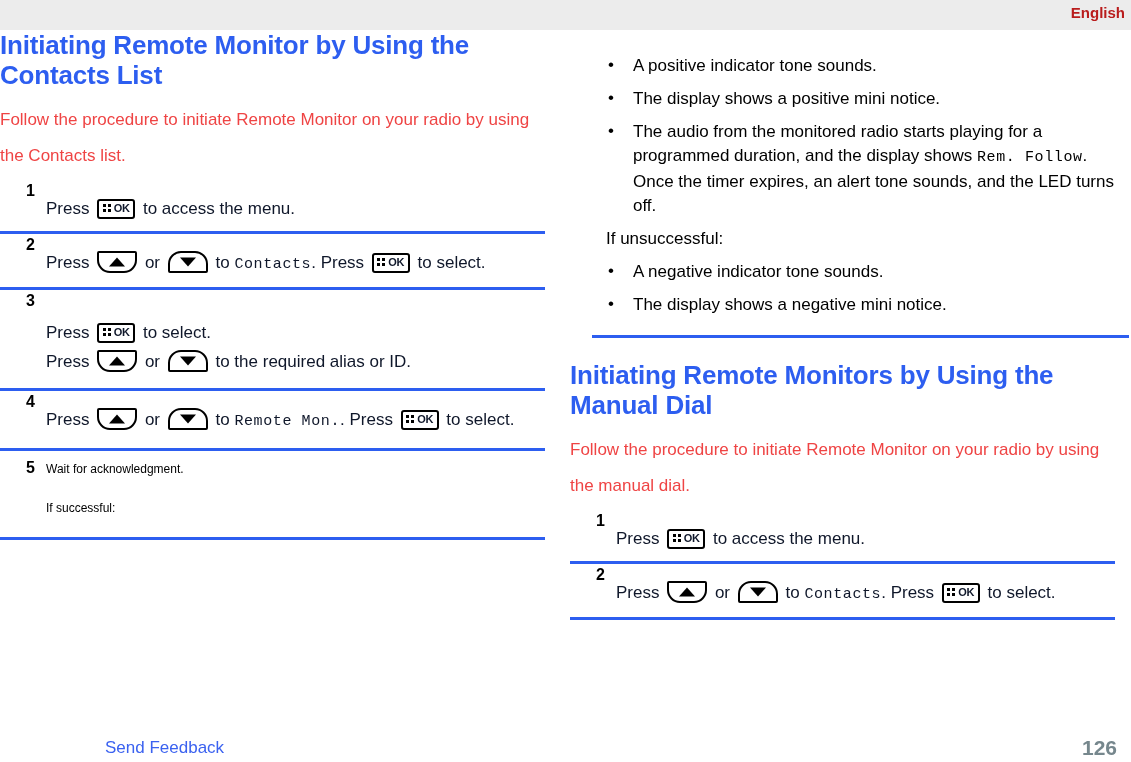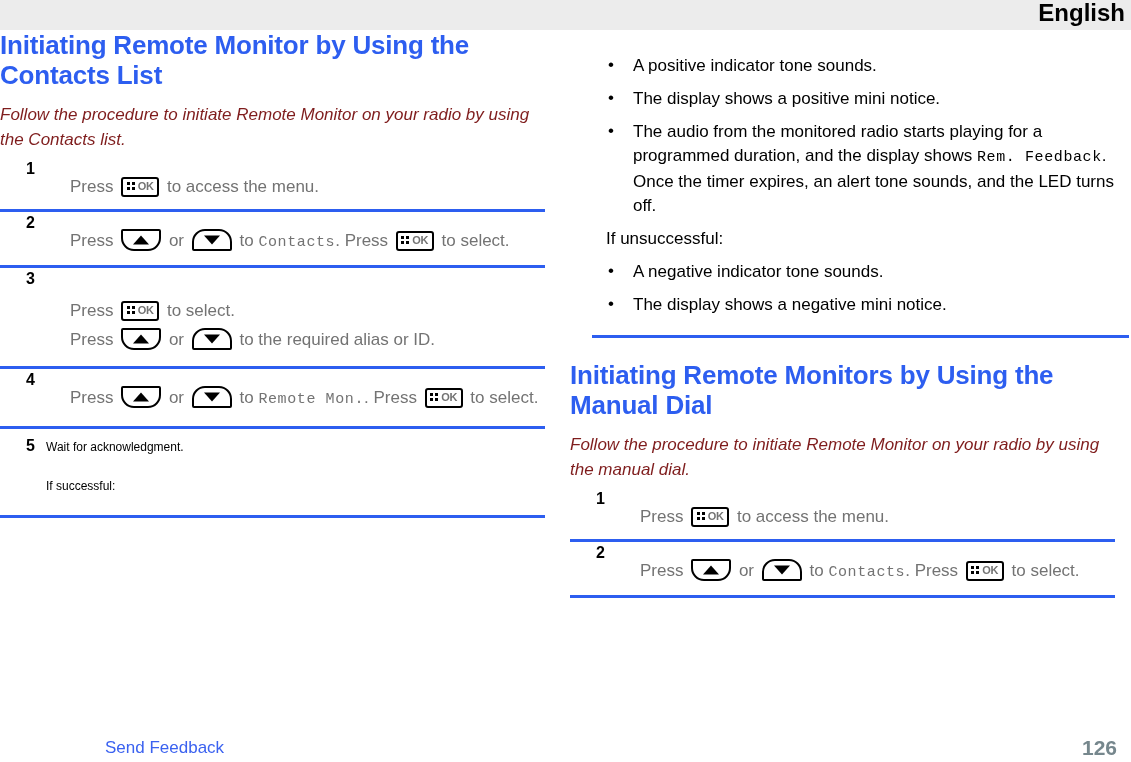--- a/index.html
+++ b/index.html
@@ -23,23 +23,23 @@
     position: absolute;
     top: 0; left: 0;
     width: 1131px;
     height: 30px;
     background: #ececec;
   }
   .header-lang {
     position: absolute;
     top: 0px;
     right: 6px;
-    font-size: 24px;
-    font-weight: bold;
-    color: #000000;
+    font-size: 15px;
+    font-weight: bold;
+    color: #b91c1c;
     letter-spacing: 0px;
     line-height: 26px;
   }
 
   
   .columns {
     position: absolute;
     top: 30px;
     left: 0;
     width: 1131px;
@@ -60,24 +60,23 @@
     font-size: 26px;
     font-weight: bold;
     line-height: 30px;
     margin: 0 0 12px 0;
     letter-spacing: -0.2px;
   }
   .h1-top { margin-top: 24px; }
 
   p.body-text {
     font-size: 17px;
-    line-height: 25px;
-    color: #7f1d1d;
+    line-height: 36px;
+    color: #ef4444;
     margin: 0 0 6px 0;
-    font-style: italic;
   }
 
   .mono {
     font-family: "Liberation Mono", "DejaVu Sans Mono", monospace;
     font-size: 15px;
     letter-spacing: 0.6px;
   }
 
   
   .steps { margin: 0; padding: 0; }
@@ -94,22 +93,21 @@
     top: 2px;
     font-size: 16px;
     font-weight: bold;
     color: #000;
   }
   .step-body {
     padding-left: 46px;
     padding-top: 12px;
     font-size: 17px;
     line-height: 25px;
-    color: #737373;
-    margin-left: 24px;
+    color: #0f172a;
   }
   .step-para { margin: 0 0 4px 0; }
   .step-para.gap { margin-top: 14px; }
 
   .step-flat {
     position: relative;
     border-bottom: 3px solid #2d5ef0;
     padding: 6px 0 12px 0;
   }
   .step-flat .step-num-flat {
@@ -353,21 +351,21 @@
           <li>
             <span class="dot">•</span>
             <span>A positive indicator tone sounds.</span>
           </li>
           <li>
             <span class="dot">•</span>
             <span>The display shows a positive mini notice.</span>
           </li>
           <li>
             <span class="dot">•</span>
-            <span>The audio from the monitored radio starts playing for a programmed duration, and the display shows </span><span class="mono">Rem. Feedback</span><span>. Once the timer expires, an alert tone sounds, and the LED turns off.</span>
+            <span>The audio from the monitored radio starts playing for a programmed duration, and the display shows </span><span class="mono">Rem. Follow</span><span>. Once the timer expires, an alert tone sounds, and the LED turns off.</span>
           </li>
         </ul>
 
         <div class="cond-label">If unsuccessful:</div>
 
         <ul class="bullets">
           <li>
             <span class="dot">•</span>
             <span>A negative indicator tone sounds.</span>
           </li>

